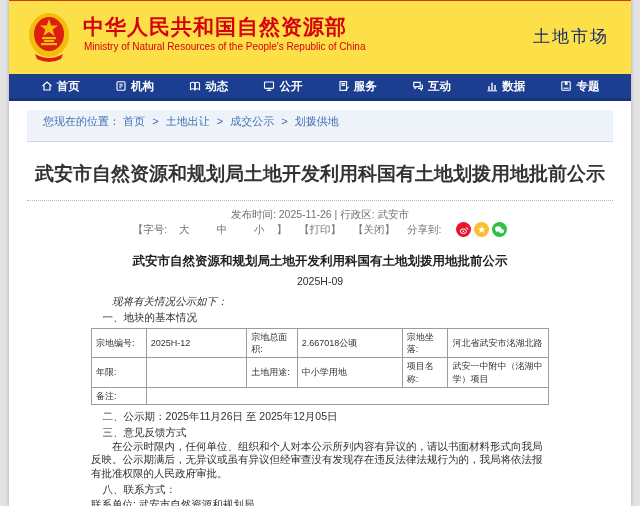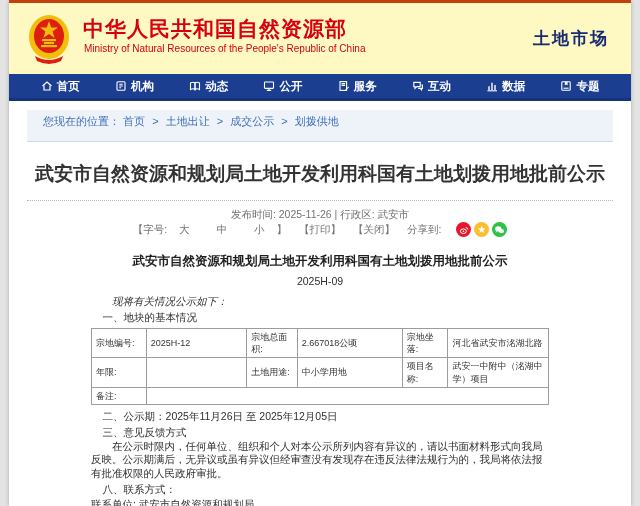--- a/index.html
+++ b/index.html
@@ -5,25 +5,25 @@
   * { margin:0; padding:0; box-sizing:border-box; }
   html,body { width:640px; height:506px; overflow:hidden; }
   body {
     font-family:"Liberation Sans","DejaVu Sans",sans-serif;
     background:#e3e3e3;
     color:#333;
   }
   .page { width:622px; height:506px; margin:0 auto; background:#ffffff; box-shadow:0 0 4px rgba(0,0,0,.25); }
 
   
-  .banner { position:relative; height:74px; background:#fef9c3; border-top:3px solid #c2410c; }
+  .banner { position:relative; height:74px; background:#fde047; border-top:1px solid #c2410c; }
   .emblem { position:absolute; left:16px; top:9px; width:48px; height:54px; }
   .site-title { position:absolute; left:74px; top:12px; color:#d6000f; font-size:21px; font-weight:bold; letter-spacing:1px; }
   .site-sub { position:absolute; left:75px; top:40px; color:#d6000f; font-size:10px; }
-  .land-market { position:absolute; right:22px; top:24px; color:#172a72; font-size:17px; font-weight:bold; letter-spacing:2px; }
+  .land-market { position:absolute; right:22px; top:24px; color:#172a72; font-size:17px; font-weight:normal; letter-spacing:2px; }
 
   
   .nav { height:27px; background:#1c3e91; border-bottom:3px solid #16337a; display:flex; align-items:center; justify-content:space-around; padding:0 14px; }
   .nav-item { display:flex; align-items:center; gap:4px; color:#ffffff; font-size:11.5px; font-weight:bold; cursor:pointer; white-space:nowrap; }
   .nav-item svg { display:block; }
 
   
   .crumb-wrap { margin:9px 18px 0 18px; background:#eef3fa; border-bottom:1px solid #cdd9ea; height:32px; line-height:22px; padding-left:16px; font-size:11px; color:#3f6fb5; }
   .crumb-wrap a { color:#3f6fb5; text-decoration:none; cursor:pointer; }
   .crumb-sep { margin:0 4px; }

